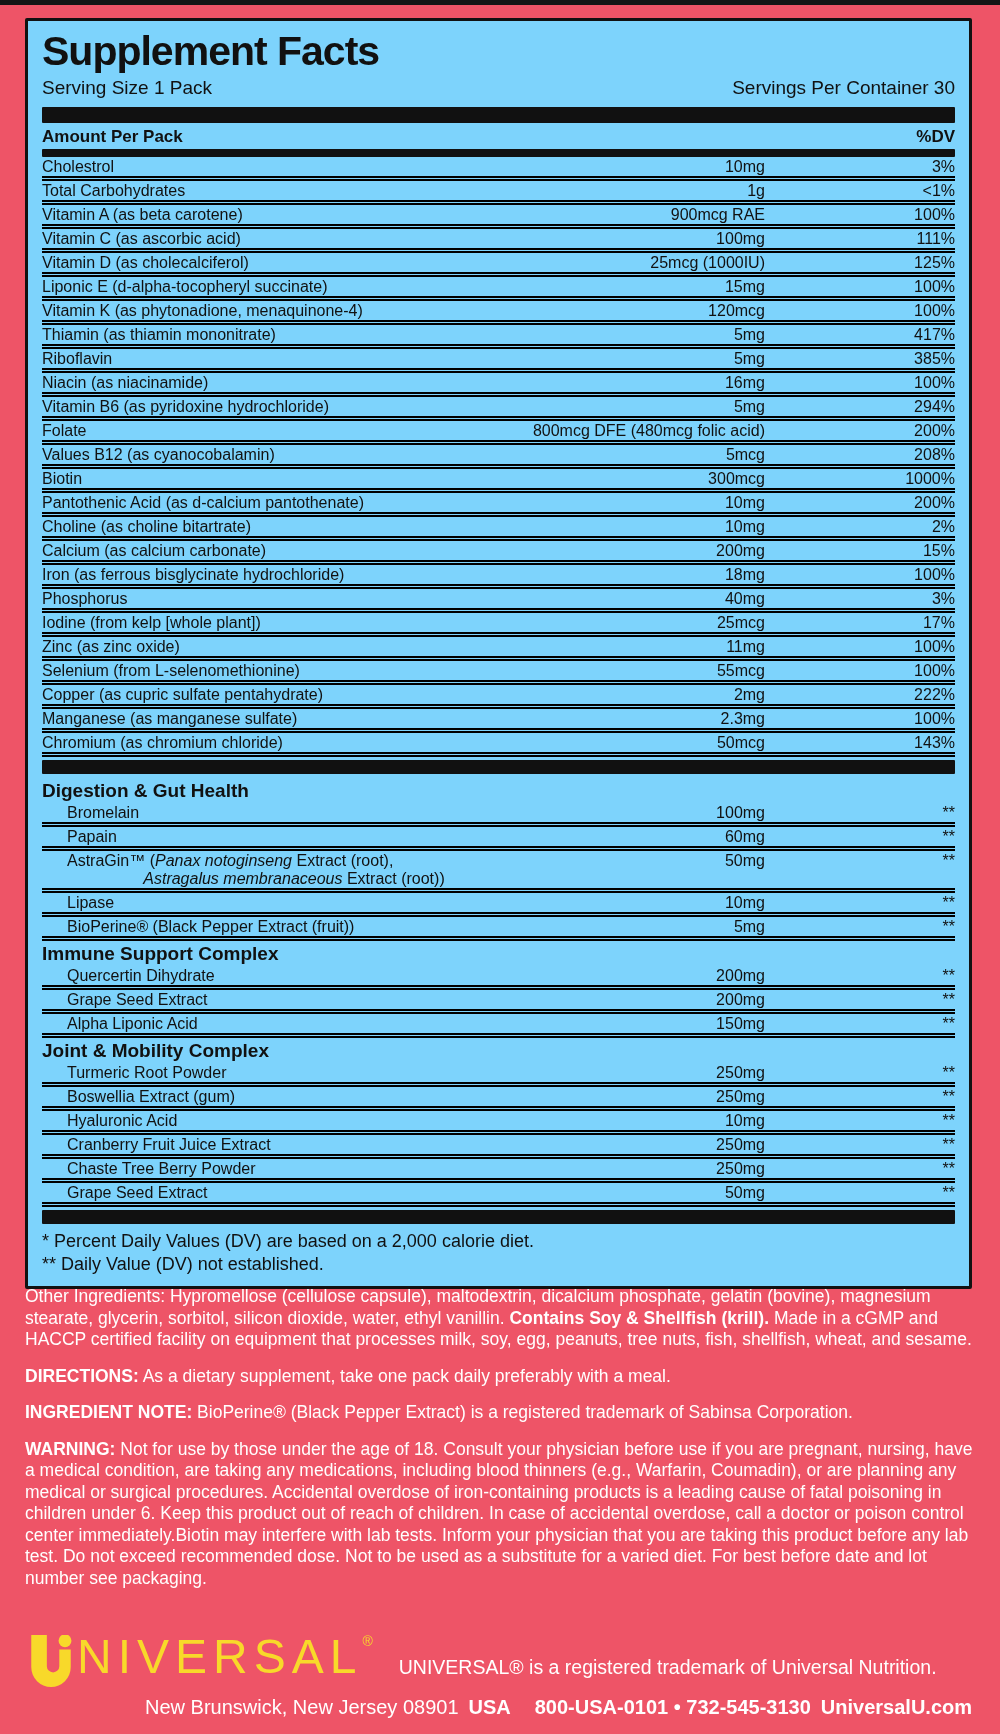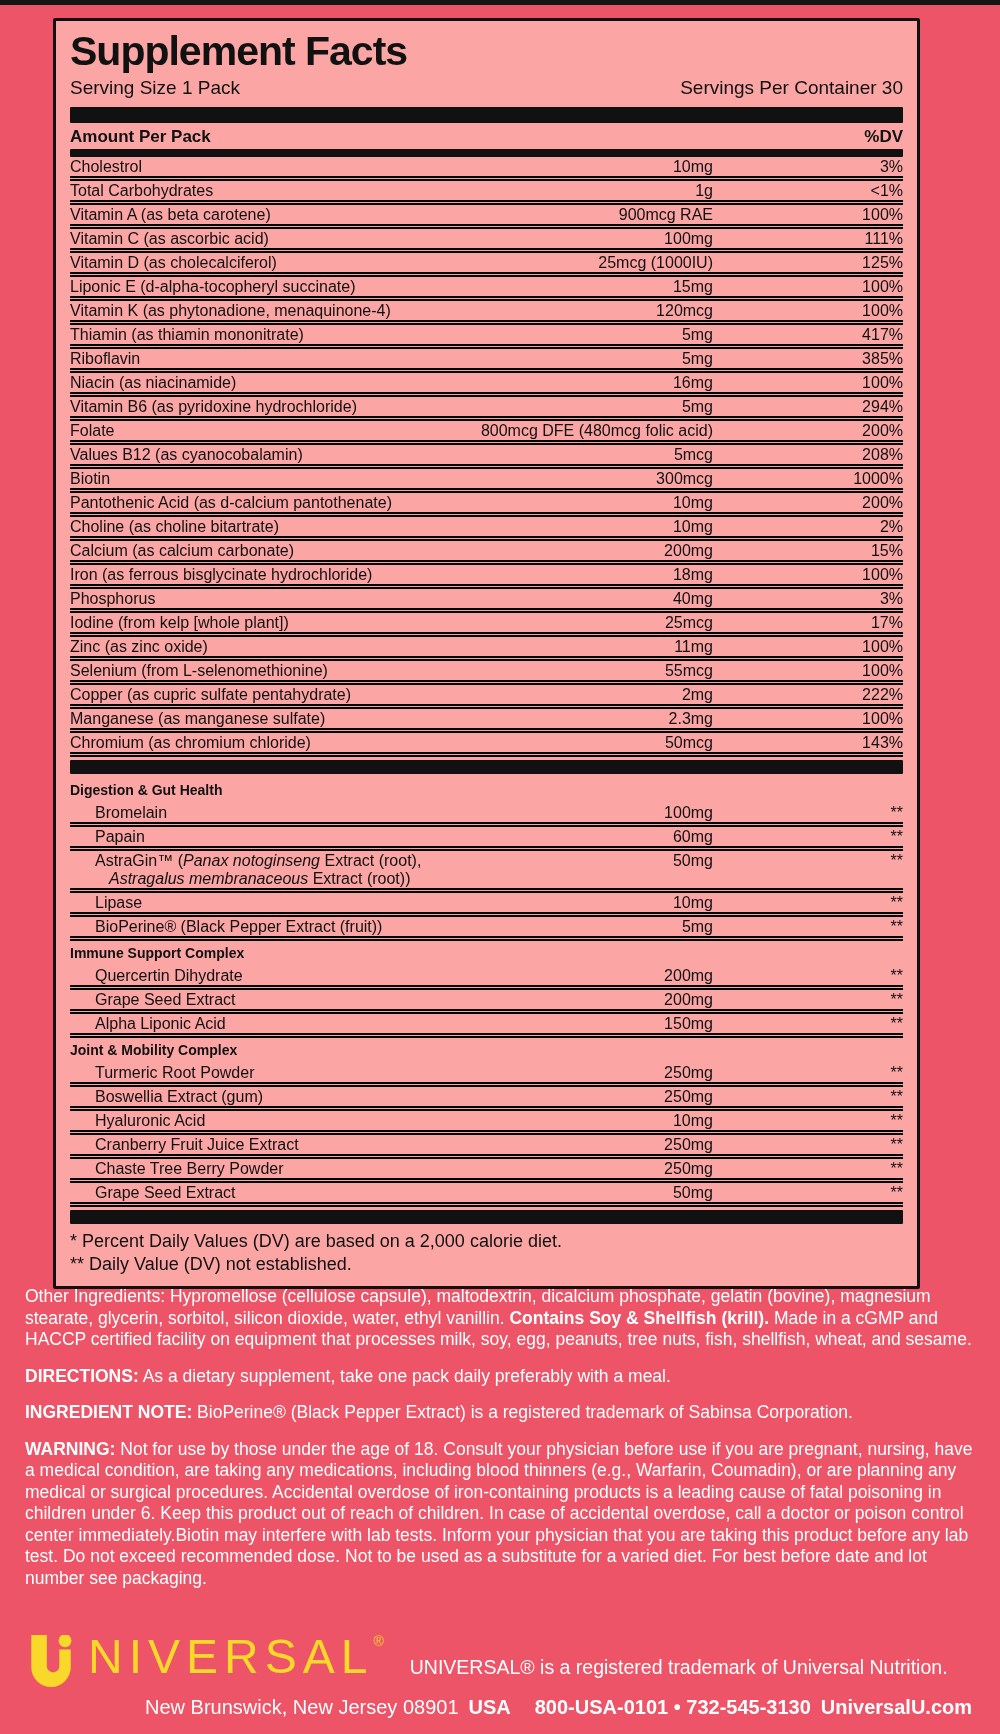--- a/index.html
+++ b/index.html
@@ -8,26 +8,25 @@
     width:1000px;height:1734px;
     background:#ee5467;
     overflow:hidden;
     font-family:"Liberation Sans", sans-serif;
     -webkit-font-smoothing:antialiased;
   }
   .top-strip{position:absolute;top:0;left:0;right:0;height:5px;background:#151515;}
 
   
   .panel{
-    position:absolute;top:18px;left:25px;width:867px;
-    background:#fca5a5;border:3px solid #111;border-radius:2px;
+    position:absolute;top:18px;left:25px;width:947px;
+    background:#7dd3fc;border:3px solid #111;border-radius:2px;
     box-sizing:border-box;
     padding:6px 14px 10px 14px;
     color:#111;
-    margin-left:28px;
   }
   .title{
     margin:2px 0 4px 0;
     font-size:41px;line-height:44px;font-weight:800;letter-spacing:-1px;
   }
   .serving-row{display:flex;justify-content:space-between;font-size:19px;line-height:22px;margin-bottom:8px;}
   .bar{background:#111;border-radius:1px;}
   .bar-lg{height:16px;margin:0 0 3px 0;}
   .bar-sm{height:8px;margin:1px 0 0 0;}
   .bar-md{height:14px;margin:3px 0 4px 0;}
@@ -36,39 +35,39 @@
   .row{
     display:flex;align-items:flex-start;
     font-size:16px;line-height:18px;
     padding:1px 0 0 0;
     border-bottom:5px double #000;
   }
   .row .n{flex:1 1 auto;padding-right:8px;}
   .row .a{flex:0 0 auto;min-width:250px;text-align:right;white-space:nowrap;}
   .row .v{flex:0 0 190px;text-align:right;white-space:nowrap;}
   .row.ind .n{padding-left:25px;}
-  .n .l2{padding-left:14px;}
-
-  .section-header{font-size:14px;line-height:25px;font-weight:bold;letter-spacing:0;}
+  .n .l2{padding-left:14px;text-align:center;}
+
+  .section-header{font-size:19px;line-height:25px;font-weight:bold;letter-spacing:0;}
   .footnotes{margin-top:6px;font-size:18px;line-height:23px;}
 
   
   .info{
     position:absolute;top:1286px;left:25px;width:950px;
     color:#ffffff;font-size:17.5px;line-height:21.5px;
   }
   .info p{margin:0 0 15px 0;}
   .info .b, .b{font-weight:bold;}
 
   
   .footer{position:absolute;left:28px;right:28px;bottom:14px;color:#fff;}
   .brand-row{display:flex;align-items:flex-end;gap:26px;}
   .logo{display:flex;align-items:flex-start;color:#f8d92a;}
   .logo svg{display:block;margin-top:3px;}
-  .logo-text{font-size:48px;line-height:50px;font-weight:400;letter-spacing:6px;margin-left:14px;}
+  .logo-text{font-size:48px;line-height:50px;font-weight:400;letter-spacing:6px;margin-left:3px;}
   .logo-reg{font-size:14px;line-height:14px;margin-top:2px;}
   .tm-line{font-size:19.5px;line-height:24px;padding-bottom:10px;}
   .addr-row{margin-top:6px;font-size:20px;line-height:25px;display:flex;align-items:baseline;gap:10px;justify-content:flex-end;}
   .addr-row .phone{margin-left:14px;}
   .addr-row .site{margin-left:0;}
   i{font-style:italic;}
 </style>
 </head>
 <body>
 

